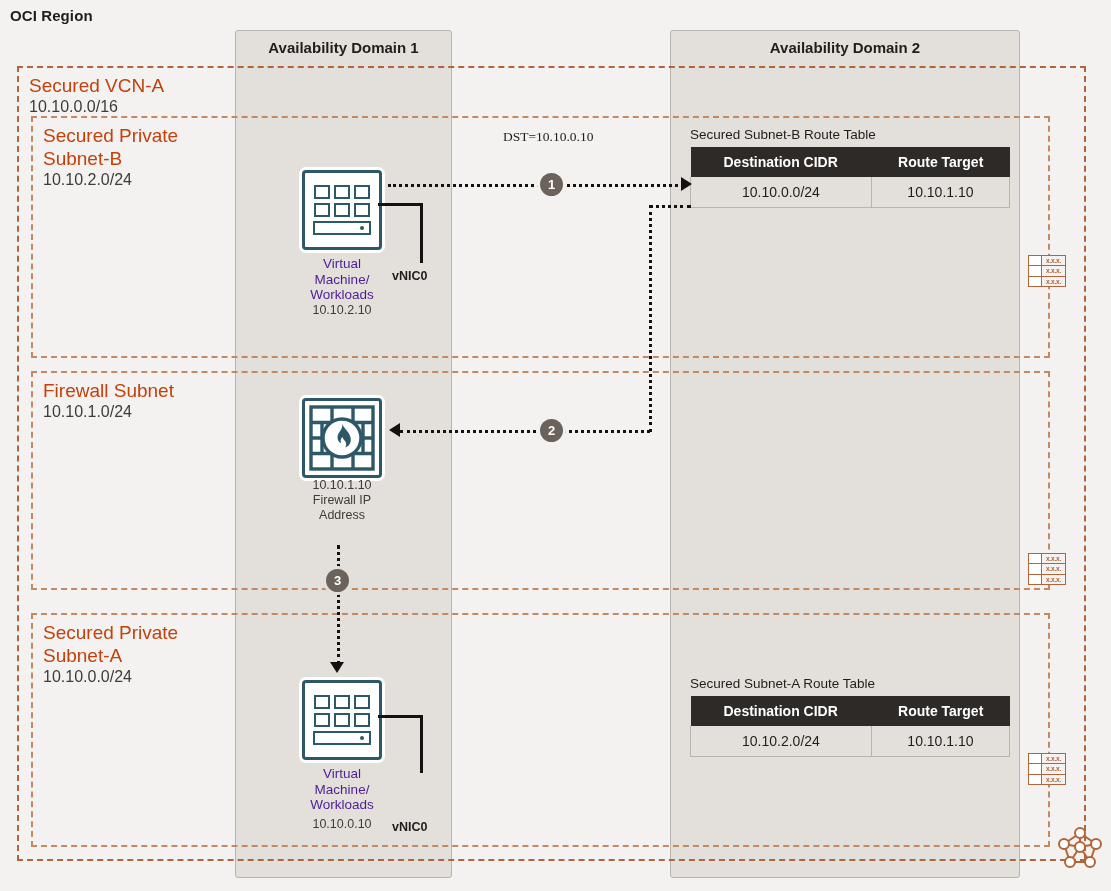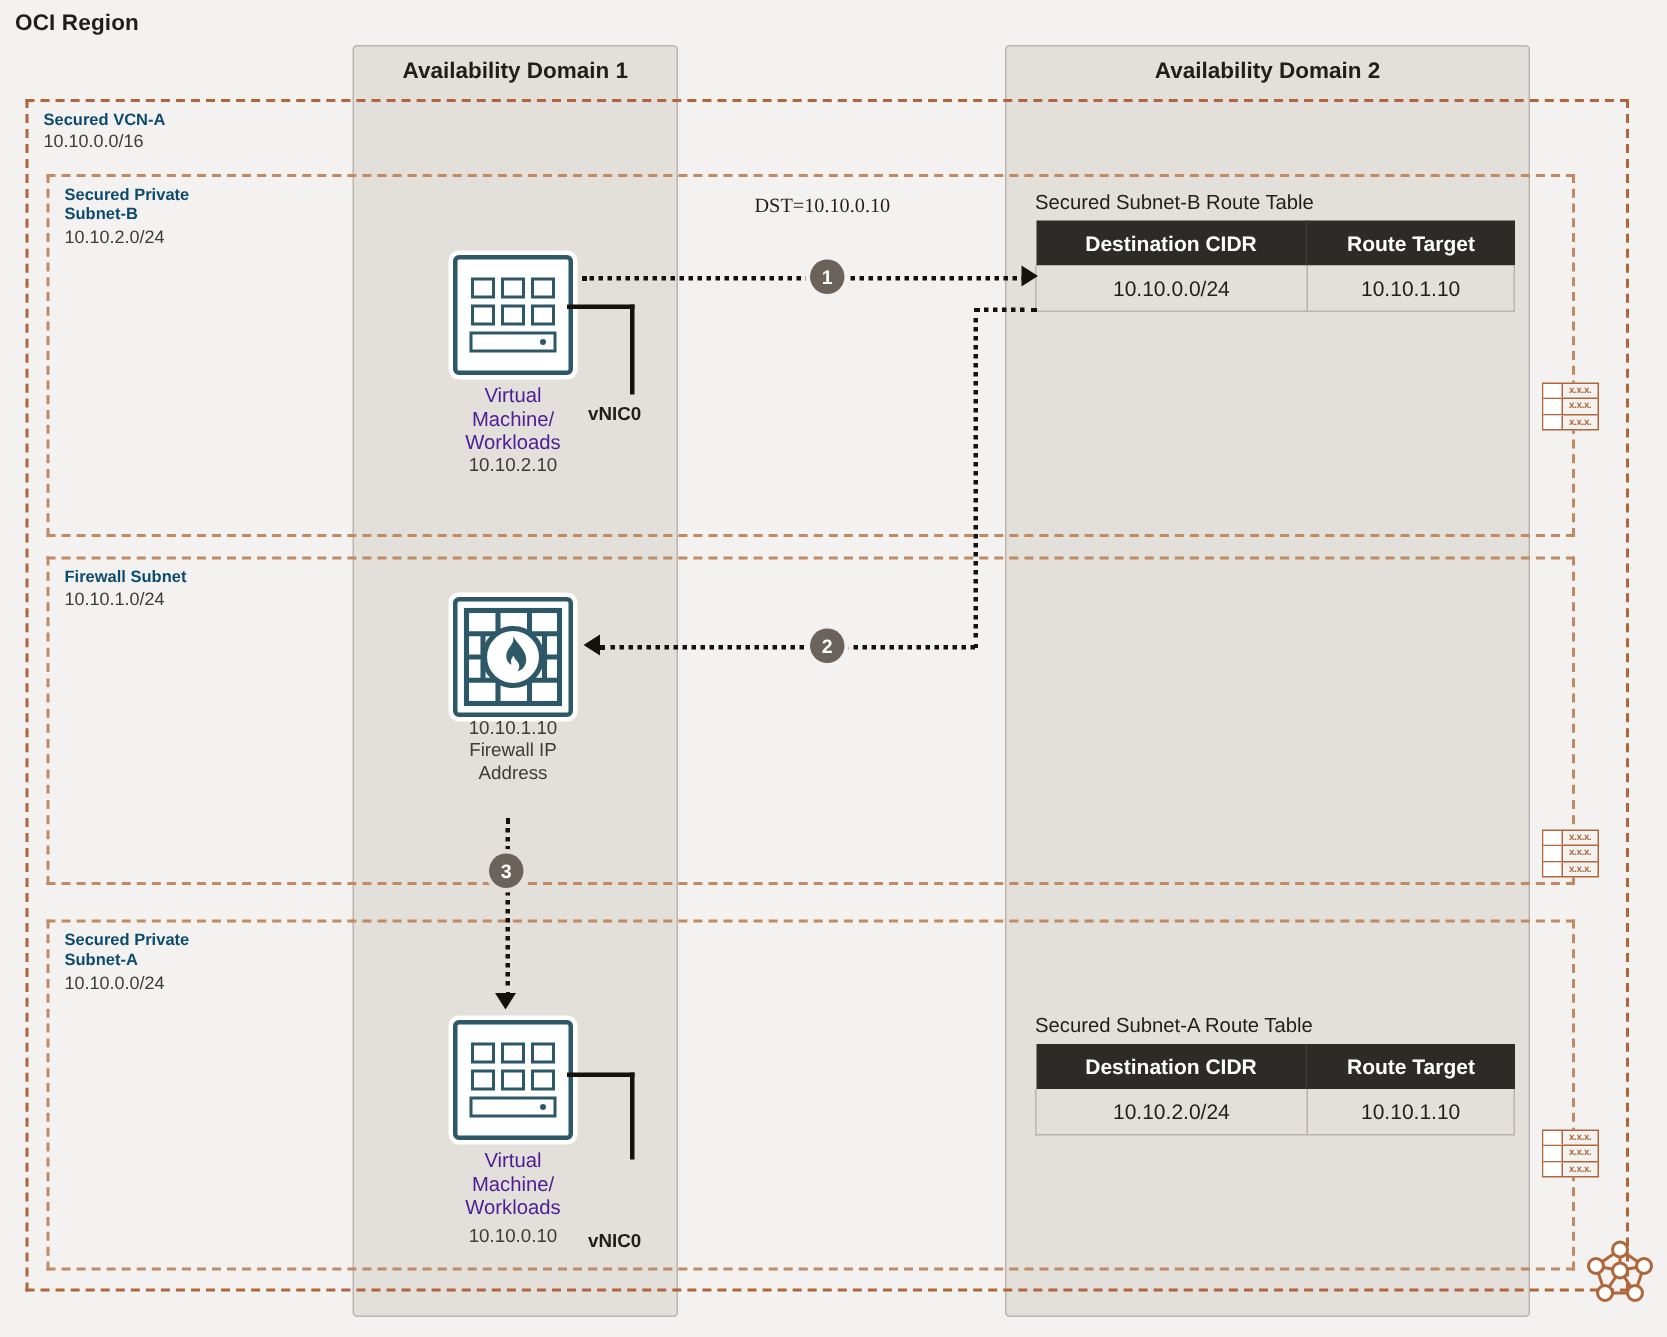--- a/index.html
+++ b/index.html
@@ -35,22 +35,22 @@
   #vcn{
     left:17px;top:66px;width:1065px;height:791px;
     border:2px dashed #b0653a;
   }
   .subnet{border:2px dashed #c28a63;}
   #subnet-b{left:31px;top:116px;width:1015px;height:238px;}
   #fw-subnet{left:31px;top:371px;width:1015px;height:215px;}
   #subnet-a{left:31px;top:613px;width:1015px;height:230px;}
 
   .zone-label{position:absolute;left:10px;top:6px;line-height:1.22;}
-  .zone-name{font-size:11px;font-weight:bold;color:#0c4a6e;}
-  .zone-cidr{font-size:12px;color:#3f3b37;}
+  .zone-name{font-size:19px;font-weight:normal;color:#c2410c;}
+  .zone-cidr{font-size:16px;color:#3f3b37;}
 
   
   .node{position:absolute;text-align:center;}
   .node .caption{
     margin-top:6px;font-size:13.5px;color:#4c1d95;line-height:1.16;
     white-space:pre-line;
   }
   .node .sub{font-size:12.5px;color:#3f3b37;line-height:1.18;}
 
   .icon-box{

